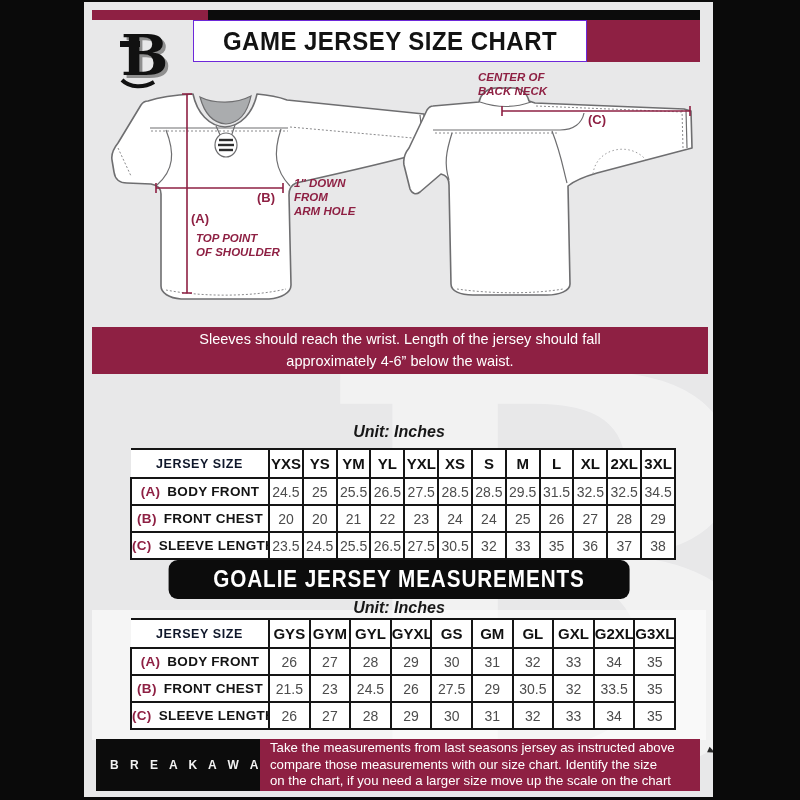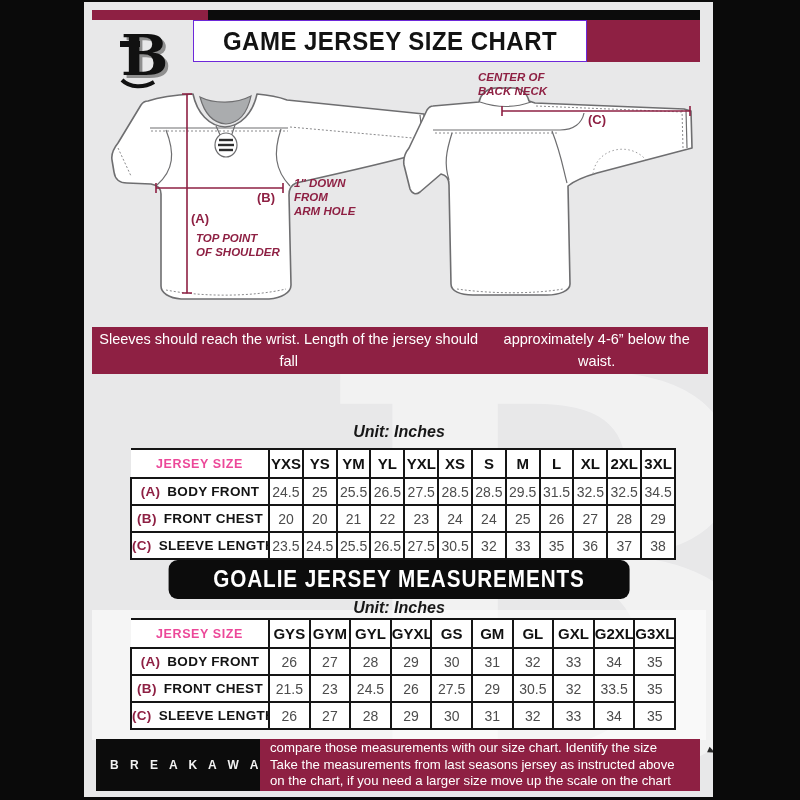--- a/index.html
+++ b/index.html
@@ -37,21 +37,21 @@
   }
   .title-accent{position:absolute;left:503px;top:18px;width:113px;height:42px;background:#8e2043;}
   .logo-header{position:absolute;left:26px;top:20px;width:74px;height:72px;}
 
   
   .diagram{position:absolute;left:0px;top:58px;width:629px;height:272px;}
 
   
   .banner{
     position:absolute;left:8px;top:325px;width:616px;height:47px;background:#8e2043;
-    color:#fff;display:flex;flex-direction:row;align-items:center;justify-content:center;
+    color:#fff;display:flex;flex-direction:column;align-items:center;justify-content:center;
     font-size:14.5px;line-height:1.45;text-align:center;
   }
 
   
   .pill{
     position:absolute;left:315px;transform:translateX(-50%);
     background:#0c0c0c;color:#fff;border-radius:9px;padding:6px 24px;
     white-space:nowrap;
   }
   .pill span{
@@ -71,21 +71,21 @@
   .table-wrap{position:absolute;}
   .table-player{left:46px;top:446px;}
   .table-goalie{left:46px;top:616px;}
   table.size-table{border-collapse:collapse;table-layout:fixed;width:546px;}
   table.size-table th,table.size-table td{
     border:2px solid #151515;background:#fff;text-align:center;vertical-align:middle;
     padding:0;overflow:hidden;white-space:nowrap;
   }
   table.size-table th{height:29px;font-size:15px;font-weight:bold;color:#111;}
   table.size-table th.label-col-h{
-    font-size:12.5px;letter-spacing:.6px;font-weight:bold;color:#ec4899;border-left:none;width:138px;
+    font-size:12.5px;letter-spacing:.6px;font-weight:bold;color:#0f172a;border-left:none;width:138px;
   }
   table.size-table td{height:27px;}
   td.val-cell{font-size:14px;color:#4c4c4c;}
   td.label-cell{
     border-left:none;text-align:left;padding-left:16px;
     font-size:13.5px;font-weight:bold;color:#131313;letter-spacing:.3px;
   }
   td.label-cell .prefix{color:#8e2043;margin-right:7px;font-weight:bold;}
 
   
@@ -382,20 +382,20 @@
 
       <div class="footer-black">
         <svg width="30" height="36" viewBox="0 0 30 36">
           <text x="3" y="29" font-family="DejaVu Serif, serif" font-weight="bold" font-size="28" fill="#c6c6c8">B</text>
           <path d="M2,12 L12,12" stroke="#c6c6c8" stroke-width="3" fill="none"></path>
           <path d="M3,30 C8,34 15,34 20,31" stroke="#c6c6c8" stroke-width="2" fill="none"></path>
         </svg>
         <span class="footer-brand">B R E A K A W A Y</span>
       </div>
       <div class="footer-maroon">
+        <div>Take the measurements from last seasons jersey as instructed above</div>
         <div>compare those measurements  with our size chart. Identify the size</div>
-        <div>Take the measurements from last seasons jersey as instructed above</div>
         <div>on the chart, if you need a larger size move up the scale on the chart</div>
       </div>
       <div class="cursor-mark"></div>
     </div>
   </div>
 </div>
 
 </body></html>

